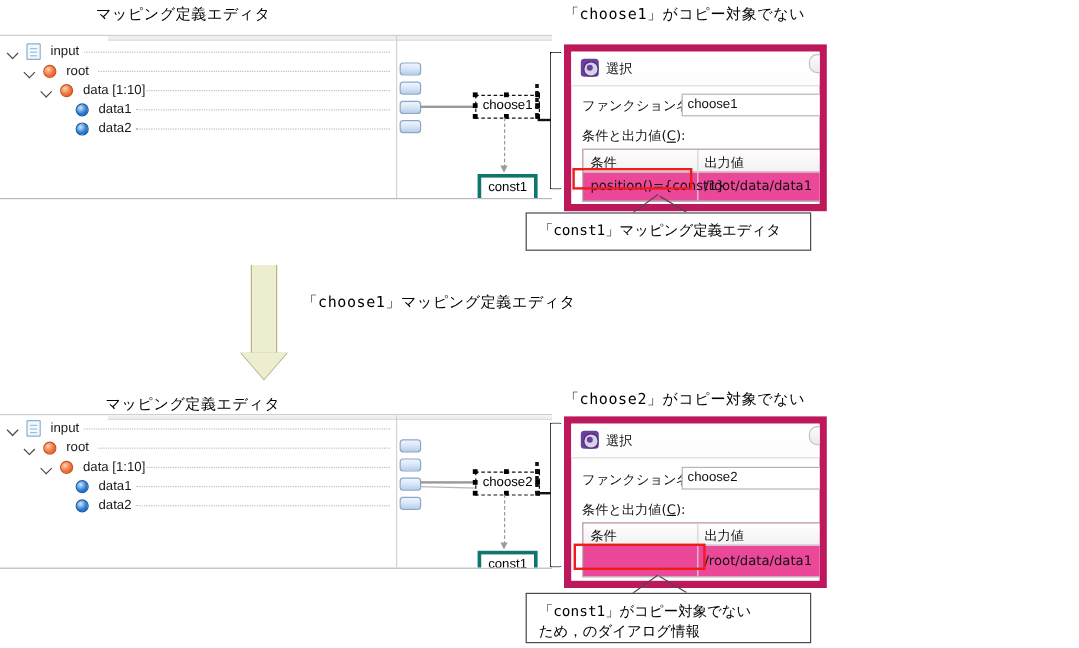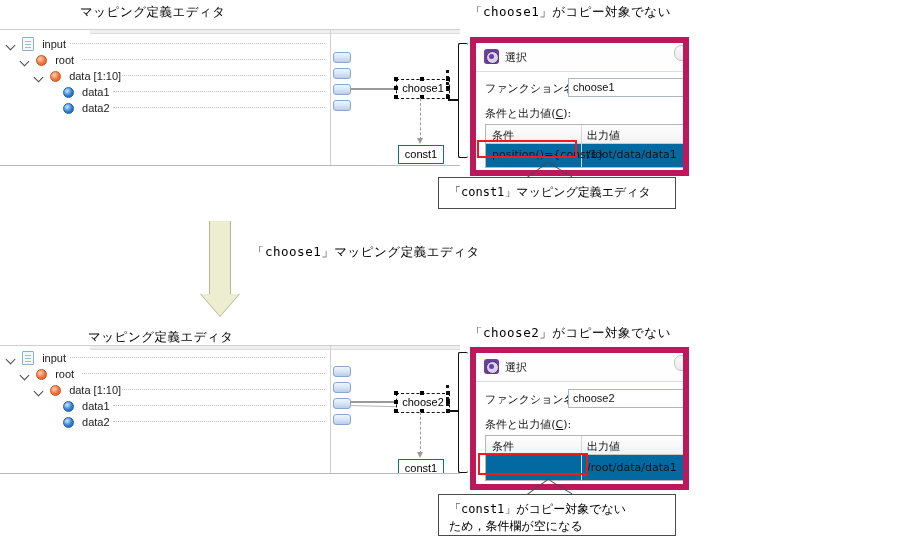--- a/index.html
+++ b/index.html
@@ -83,21 +83,21 @@
   .node{
     position:absolute;background:#ffffff;border:1px solid #555;
     font-size:11px;line-height:15px;text-align:center;color:#000;
     white-space:nowrap;
   }
   .node.sel{border:1.5px dashed #111;}
   .handle{
     position:absolute;width:4px;height:4px;background:#000;
   }
   .const{
-    position:absolute;background:#ffffff;border:1px solid #0f766e;
+    position:absolute;background:#ffffff;border:3px solid #0f766e;
     font-size:11px;line-height:15px;text-align:center;color:#000;
   }
   .dashline{
     position:absolute;width:0;border-left:1px dashed #9b9b9b;
   }
   .arrowhead{
     position:absolute;width:0;height:0;
     border-left:3.5px solid transparent;border-right:3.5px solid transparent;
     border-top:6px solid #9b9b9b;
   }
@@ -132,21 +132,21 @@
     position:absolute;font-size:11px;color:#111;white-space:nowrap;
     font-family:"DejaVu Sans","Liberation Sans",sans-serif;
   }
   .dlg-lbl u{text-decoration:underline;}
   .textbox{
     position:absolute;background:#fff;border:1px solid #aeb7c0;
     font-size:11px;line-height:17px;padding-left:4px;color:#111;
     box-sizing:border-box;white-space:nowrap;overflow:hidden;
   }
   .grid{
-    position:absolute;background:#0369a1;border:1px solid #b5b5b5;
+    position:absolute;background:#ec4899;border:1px solid #b5b5b5;
     box-sizing:border-box;overflow:hidden;
   }
   .grid-head{
     position:absolute;left:0;right:0;top:0;height:18px;
     background:linear-gradient(to bottom,#fefefe 0%,#f2f2f2 100%);
     border-bottom:1px solid #c9c9c9;
   }
   .grid-head .th{
     position:absolute;top:3px;font-size:11px;color:#111;
     font-family:"DejaVu Sans","Liberation Sans",sans-serif;
@@ -433,14 +433,14 @@
   <div class="btnstrip" style="left:198px;top:2px;width:40px;height:14px;border-radius:7px;"></div>
 </div>
 <div class="redbox" style="left:478px;top:453px;width:110px;height:22px;"></div>
 
 <div class="tailwrap" style="left:520px;top:477px;width:80px;height:18px;">
   <div class="tail-l" style="left:7px;top:17px;width:26px;transform:rotate(-36deg);"></div>
   <div class="tail-r" style="left:30px;top:3px;width:26px;transform:rotate(31deg);"></div>
 </div>
 <div class="callout" style="left:438px;top:494px;width:238px;height:42px;">
   <div class="ct">「const1」がコピー対象でない
-ため，条件欄が空になる</div>
+ため，のダイアログ情報</div>
 </div>
 
 </body></html>

